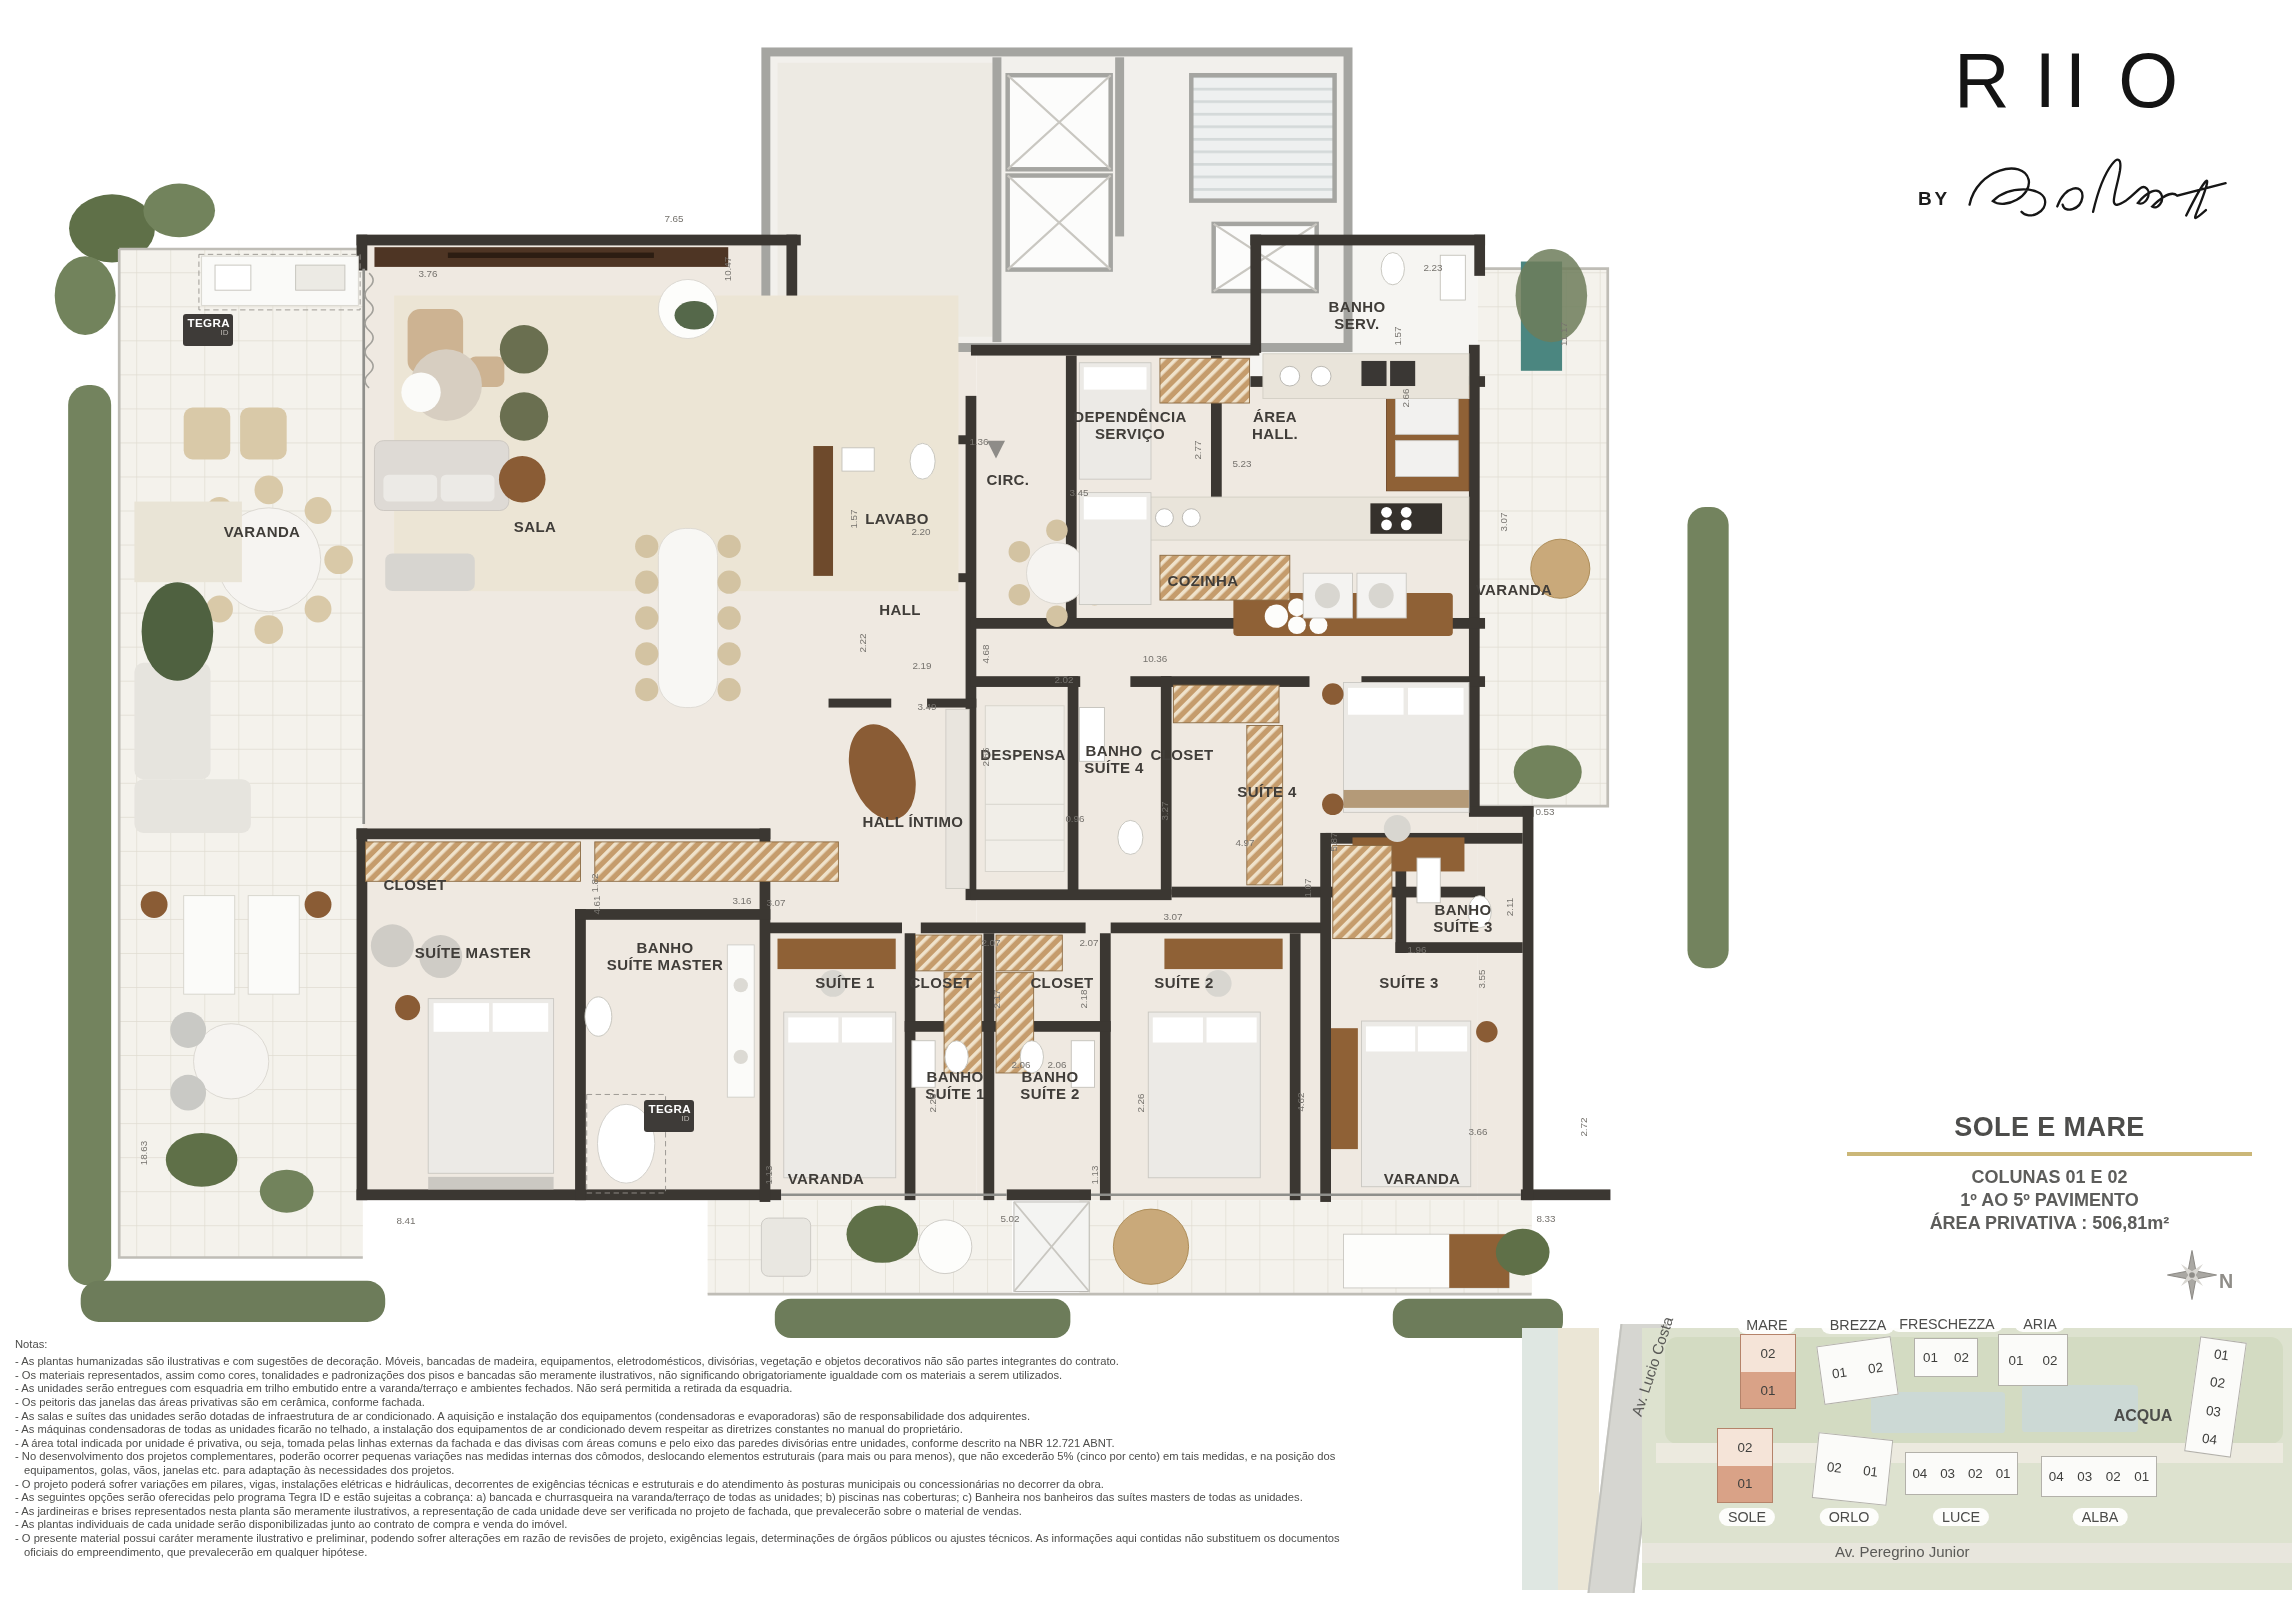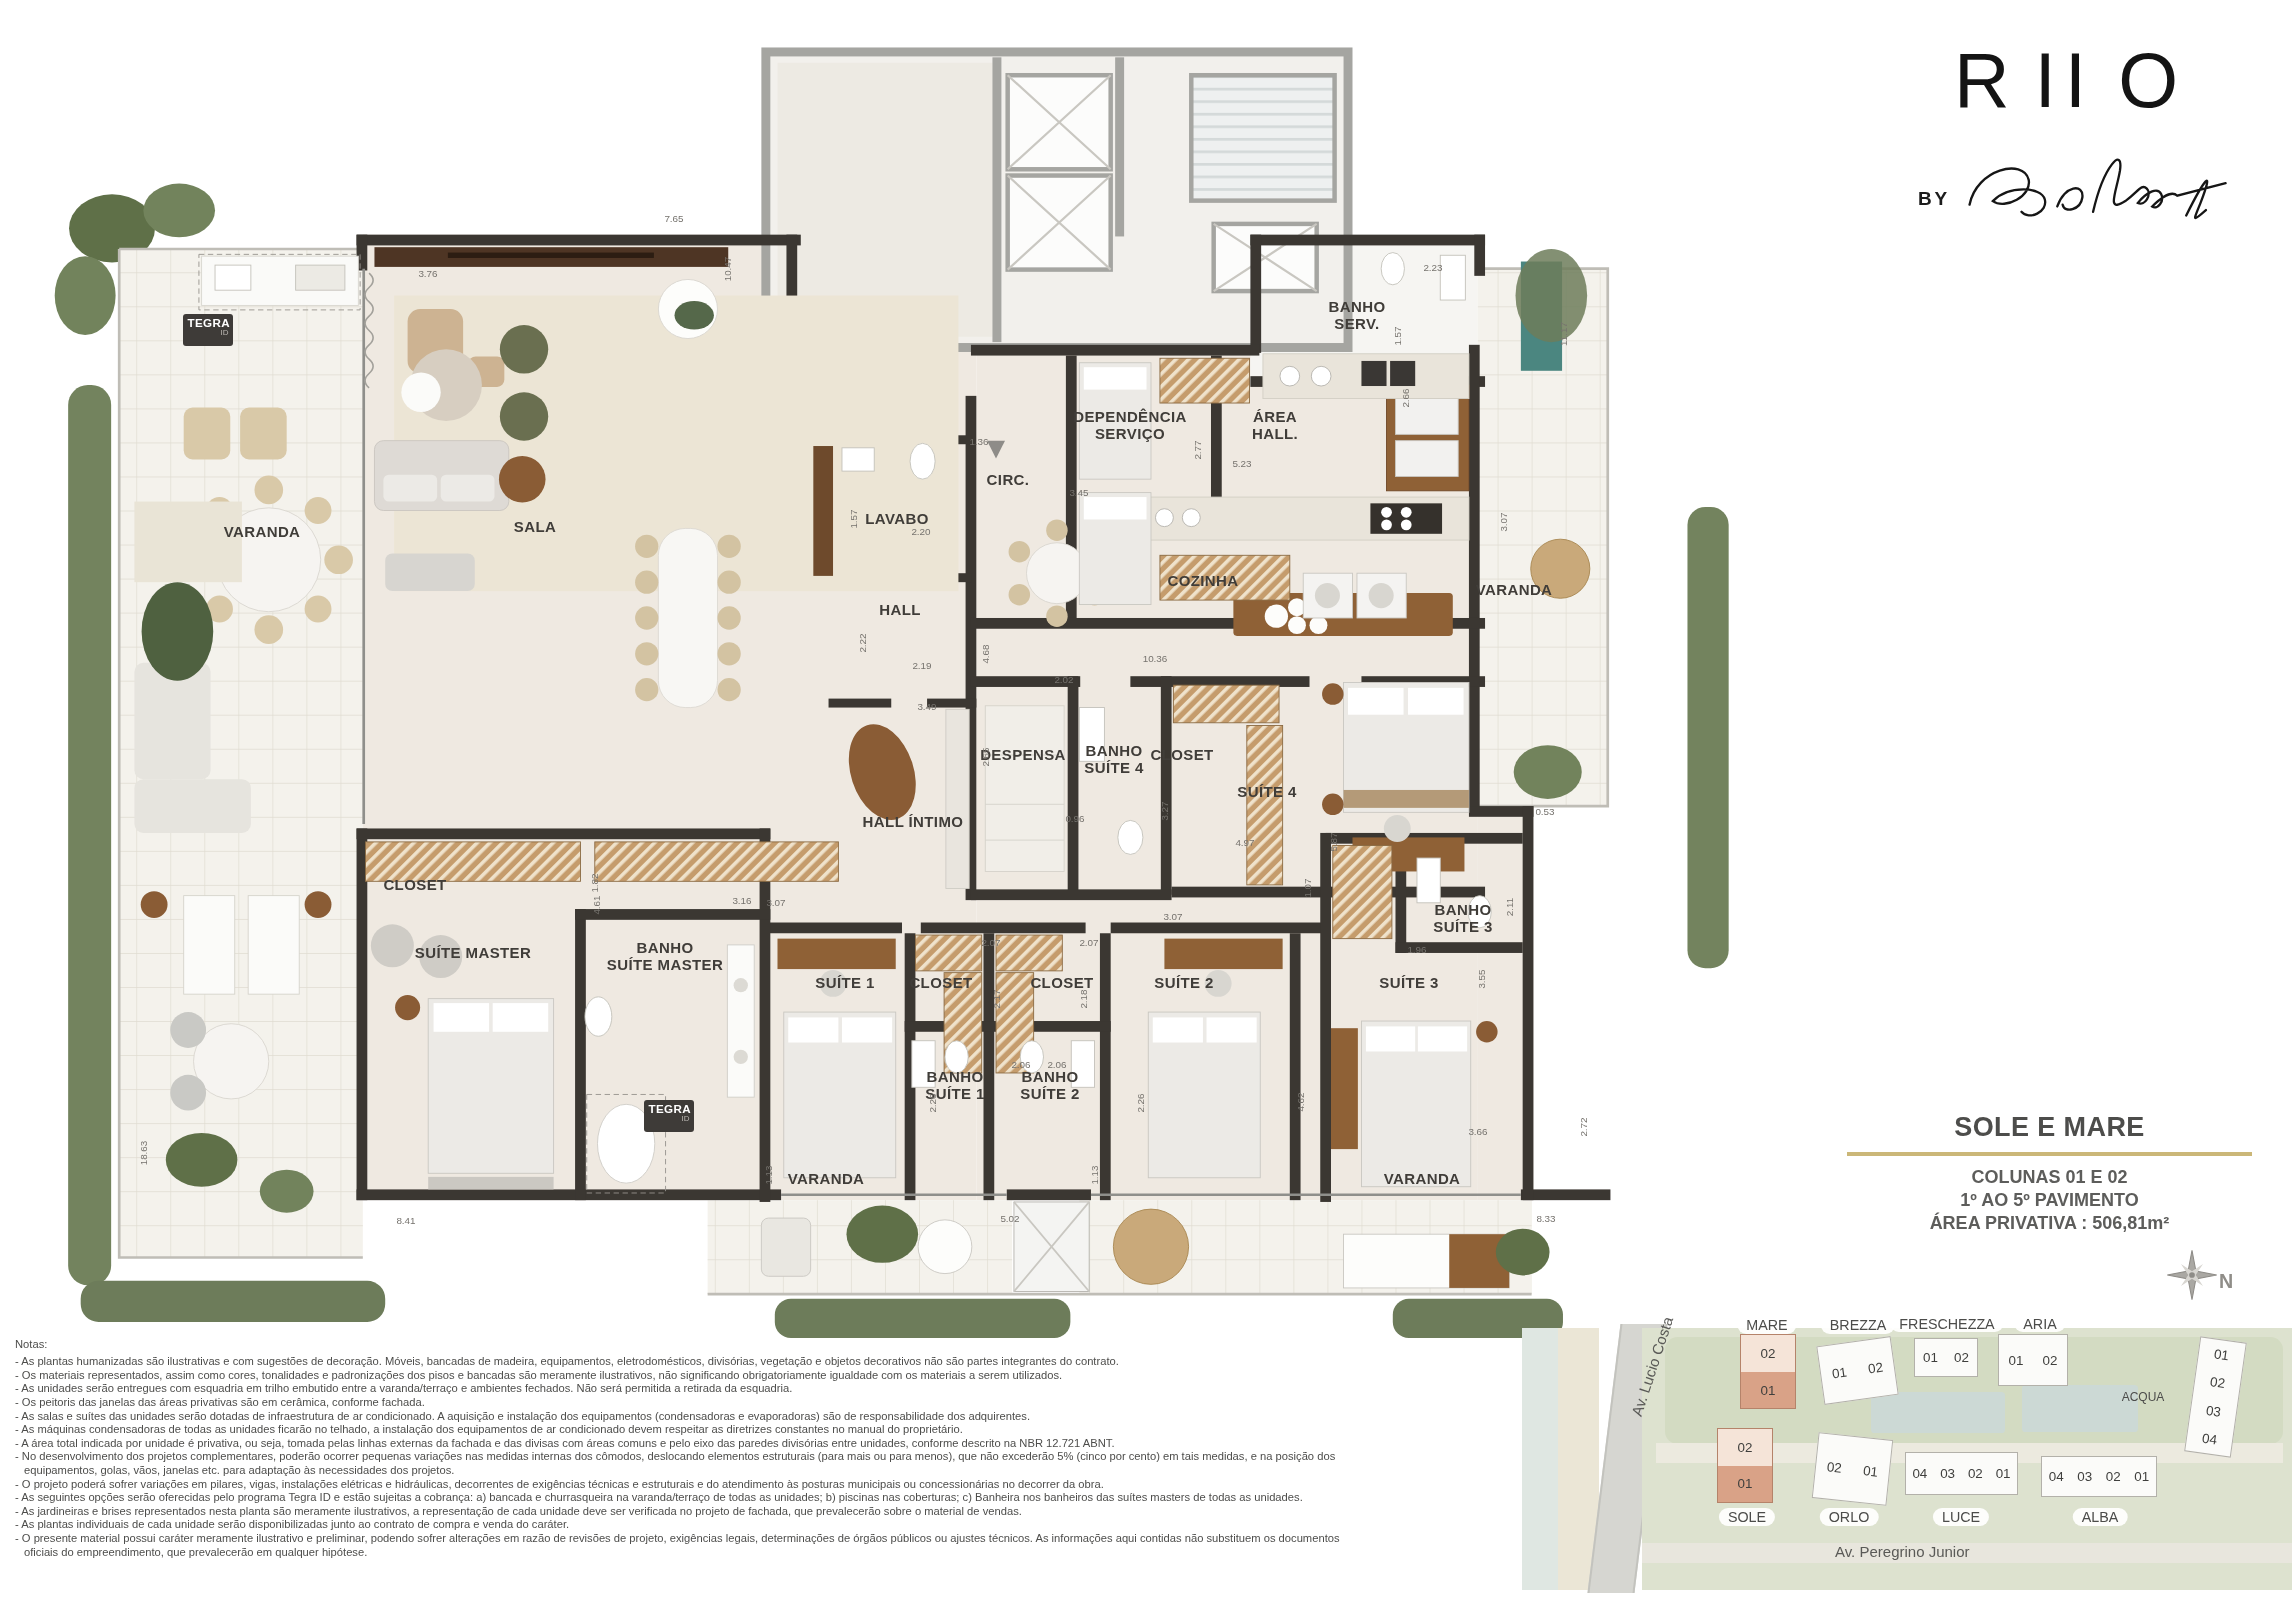--- a/index.html
+++ b/index.html
@@ -503,21 +503,21 @@
         <div class="note-item">- Os materiais representados, assim como cores, tonalidades e padronizações dos pisos e bancadas são meramente ilustrativos, não significando obrigatoriamente igualdade com os materiais a serem utilizados.</div>
         <div class="note-item">- As unidades serão entregues com esquadria em trilho embutido entre a varanda/terraço e ambientes fechados. Não será permitida a retirada da esquadria.</div>
         <div class="note-item">- Os peitoris das janelas das áreas privativas são em cerâmica, conforme fachada.</div>
         <div class="note-item">- As salas e suítes das unidades serão dotadas de infraestrutura de ar condicionado. A aquisição e instalação dos equipamentos (condensadoras e evaporadoras) são de responsabilidade dos adquirentes.</div>
         <div class="note-item">- As máquinas condensadoras de todas as unidades ficarão no telhado, a instalação dos equipamentos de ar condicionado devem respeitar as diretrizes constantes no manual do proprietário.</div>
         <div class="note-item">- A área total indicada por unidade é privativa, ou seja, tomada pelas linhas externas da fachada e das divisas com áreas comuns e pelo eixo das paredes divisórias entre unidades, conforme descrito na NBR 12.721 ABNT.</div>
         <div class="note-item">- No desenvolvimento dos projetos complementares, poderão ocorrer pequenas variações nas medidas internas dos cômodos, deslocando elementos estruturais (para mais ou para menos), que não excederão 5% (cinco por cento) em tais medidas, e na posição dos equipamentos, golas, vãos, janelas etc. para adaptação às necessidades dos projetos.</div>
         <div class="note-item">- O projeto poderá sofrer variações em pilares, vigas, instalações elétricas e hidráulicas, decorrentes de exigências técnicas e estruturais e do atendimento às posturas municipais ou concessionárias no decorrer da obra.</div>
         <div class="note-item">- As seguintes opções serão oferecidas pelo programa Tegra ID e estão sujeitas a cobrança: a) bancada e churrasqueira na varanda/terraço de todas as unidades; b) piscinas nas coberturas; c) Banheira nos banheiros das suítes masters de todas as unidades.</div>
         <div class="note-item">- As jardineiras e brises representados nesta planta são meramente ilustrativos, a representação de cada unidade deve ser verificada no projeto de fachada, que prevalecerão sobre o material de vendas.</div>
-        <div class="note-item">- As plantas individuais de cada unidade serão disponibilizadas junto ao contrato de compra e venda do caráter.</div>
+        <div class="note-item">- As plantas individuais de cada unidade serão disponibilizadas junto ao contrato de compra e venda do imóvel.</div>
         <div class="note-item">- O presente material possui caráter meramente ilustrativo e preliminar, podendo sofrer alterações em razão de revisões de projeto, exigências legais, determinações de órgãos públicos ou ajustes técnicos. As informações aqui contidas não substituem os documentos oficiais do empreendimento, que prevalecerão em qualquer hipótese.</div>
       </div>
   </div>
 
   <div id="site-map">
     <div class="sm-layer" style="left:0;top:0;width:41px;height:262px;background:#dfe7e2;"></div>
     <div class="sm-layer" style="left:36px;top:0;width:41px;height:262px;background:#ebe6d6;"></div>
     <div class="sm-layer" style="left:82px;top:-3.6px;width:43px;height:269px;background:#d6d6d1;border-left:2.7px solid #c3c3be;border-right:2.7px solid #c3c3be;transform:skewX(-7deg);"></div>
     <div class="sm-layer" style="left:120px;top:0;width:650px;height:262px;background:#dde2cf;"></div>
     <div class="sm-layer" style="left:143px;top:9px;width:618px;height:107px;background:#d3dbc2;border-radius:12.5px;"></div>
@@ -570,20 +570,20 @@
       </div>
 
     <div class="pill" style="left:245px;top:-11.6px;">MARE</div>
     <div class="pill" style="left:336px;top:-11.6px;">BREZZA</div>
     <div class="pill" style="left:425px;top:-13.4px;">FRESCHEZZA</div>
     <div class="pill" style="left:518px;top:-13.4px;">ARIA</div>
     <div class="pill" style="left:225px;top:180px;">SOLE</div>
     <div class="pill" style="left:327px;top:180px;">ORLO</div>
     <div class="pill" style="left:439px;top:180px;">LUCE</div>
     <div class="pill" style="left:578px;top:180px;">ALBA</div>
-    <div class="pill" style="left:621px;top:61px;background:transparent;font-size:12px;">ACQUA</div>
+    <div class="pill" style="left:621px;top:78px;background:transparent;font-size:16px;font-weight:bold;">ACQUA</div>
 
     <div class="street" style="left:106px;top:85px;transform:rotate(-72deg);transform-origin:left top;">Av. Lucio Costa</div>
     <div class="street" style="left:313px;top:215px;">Av. Peregrino Junior</div>
   </div>
 
 </div>
 
 
 </body></html>

